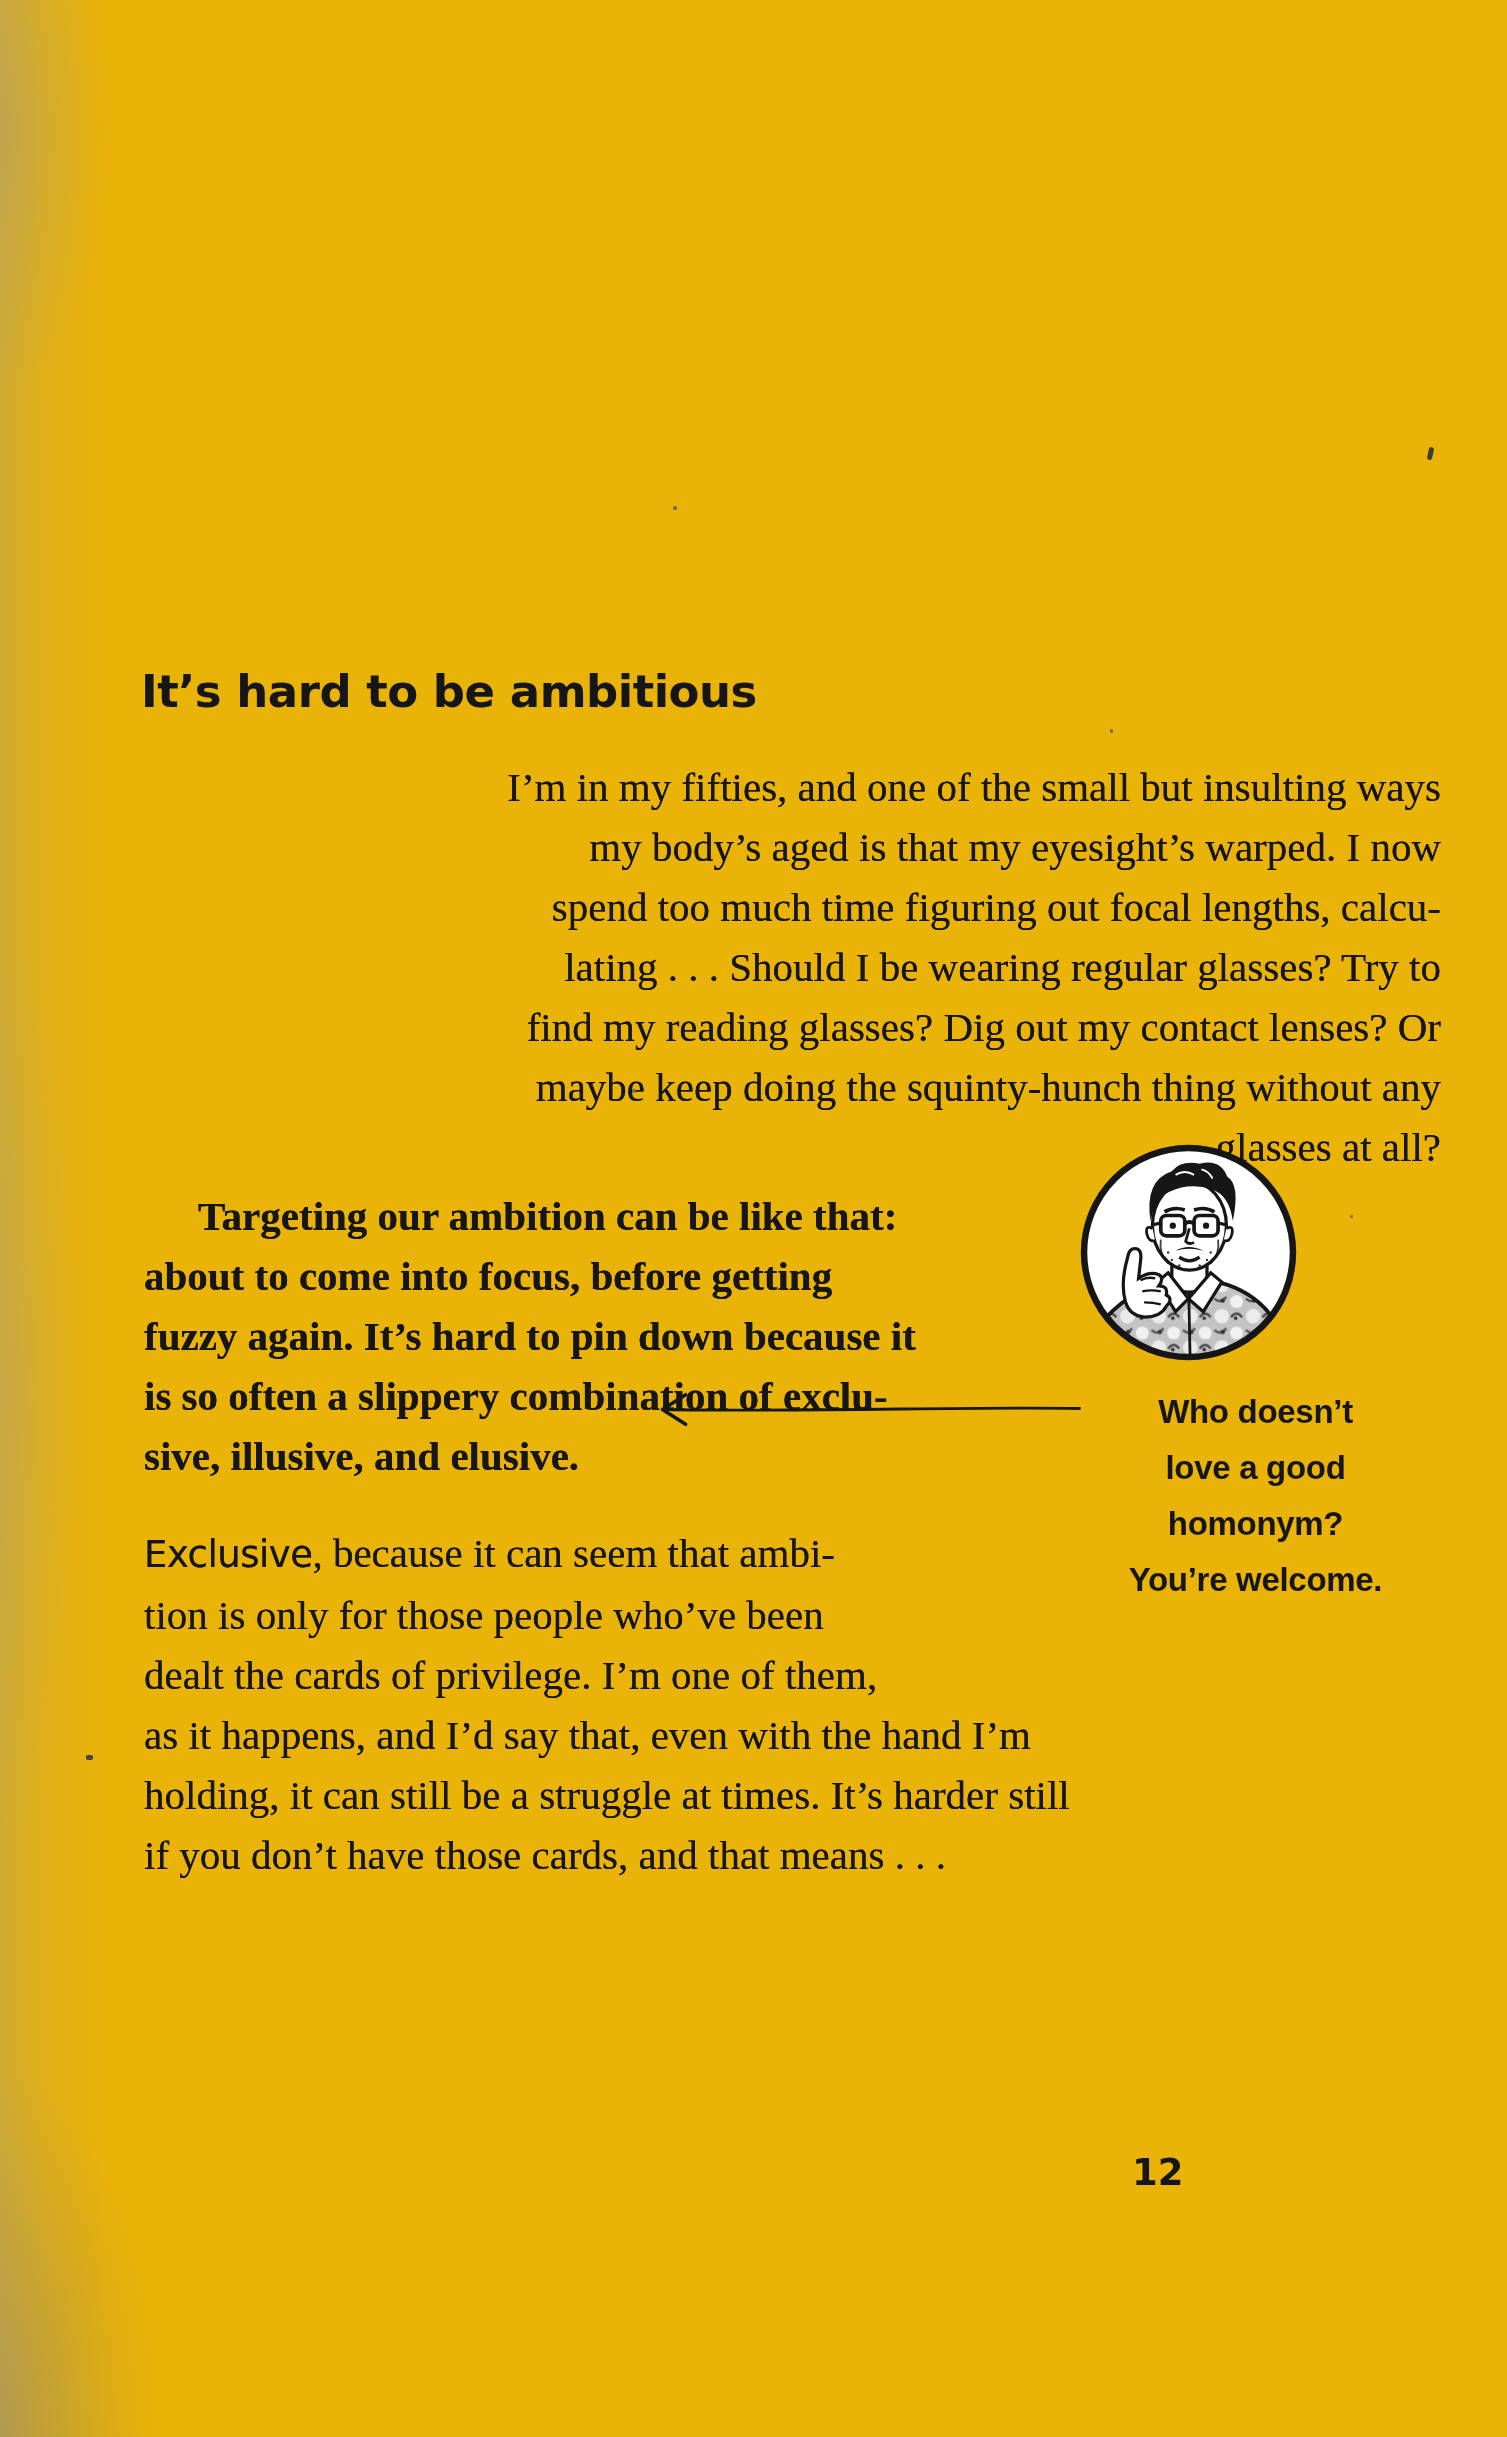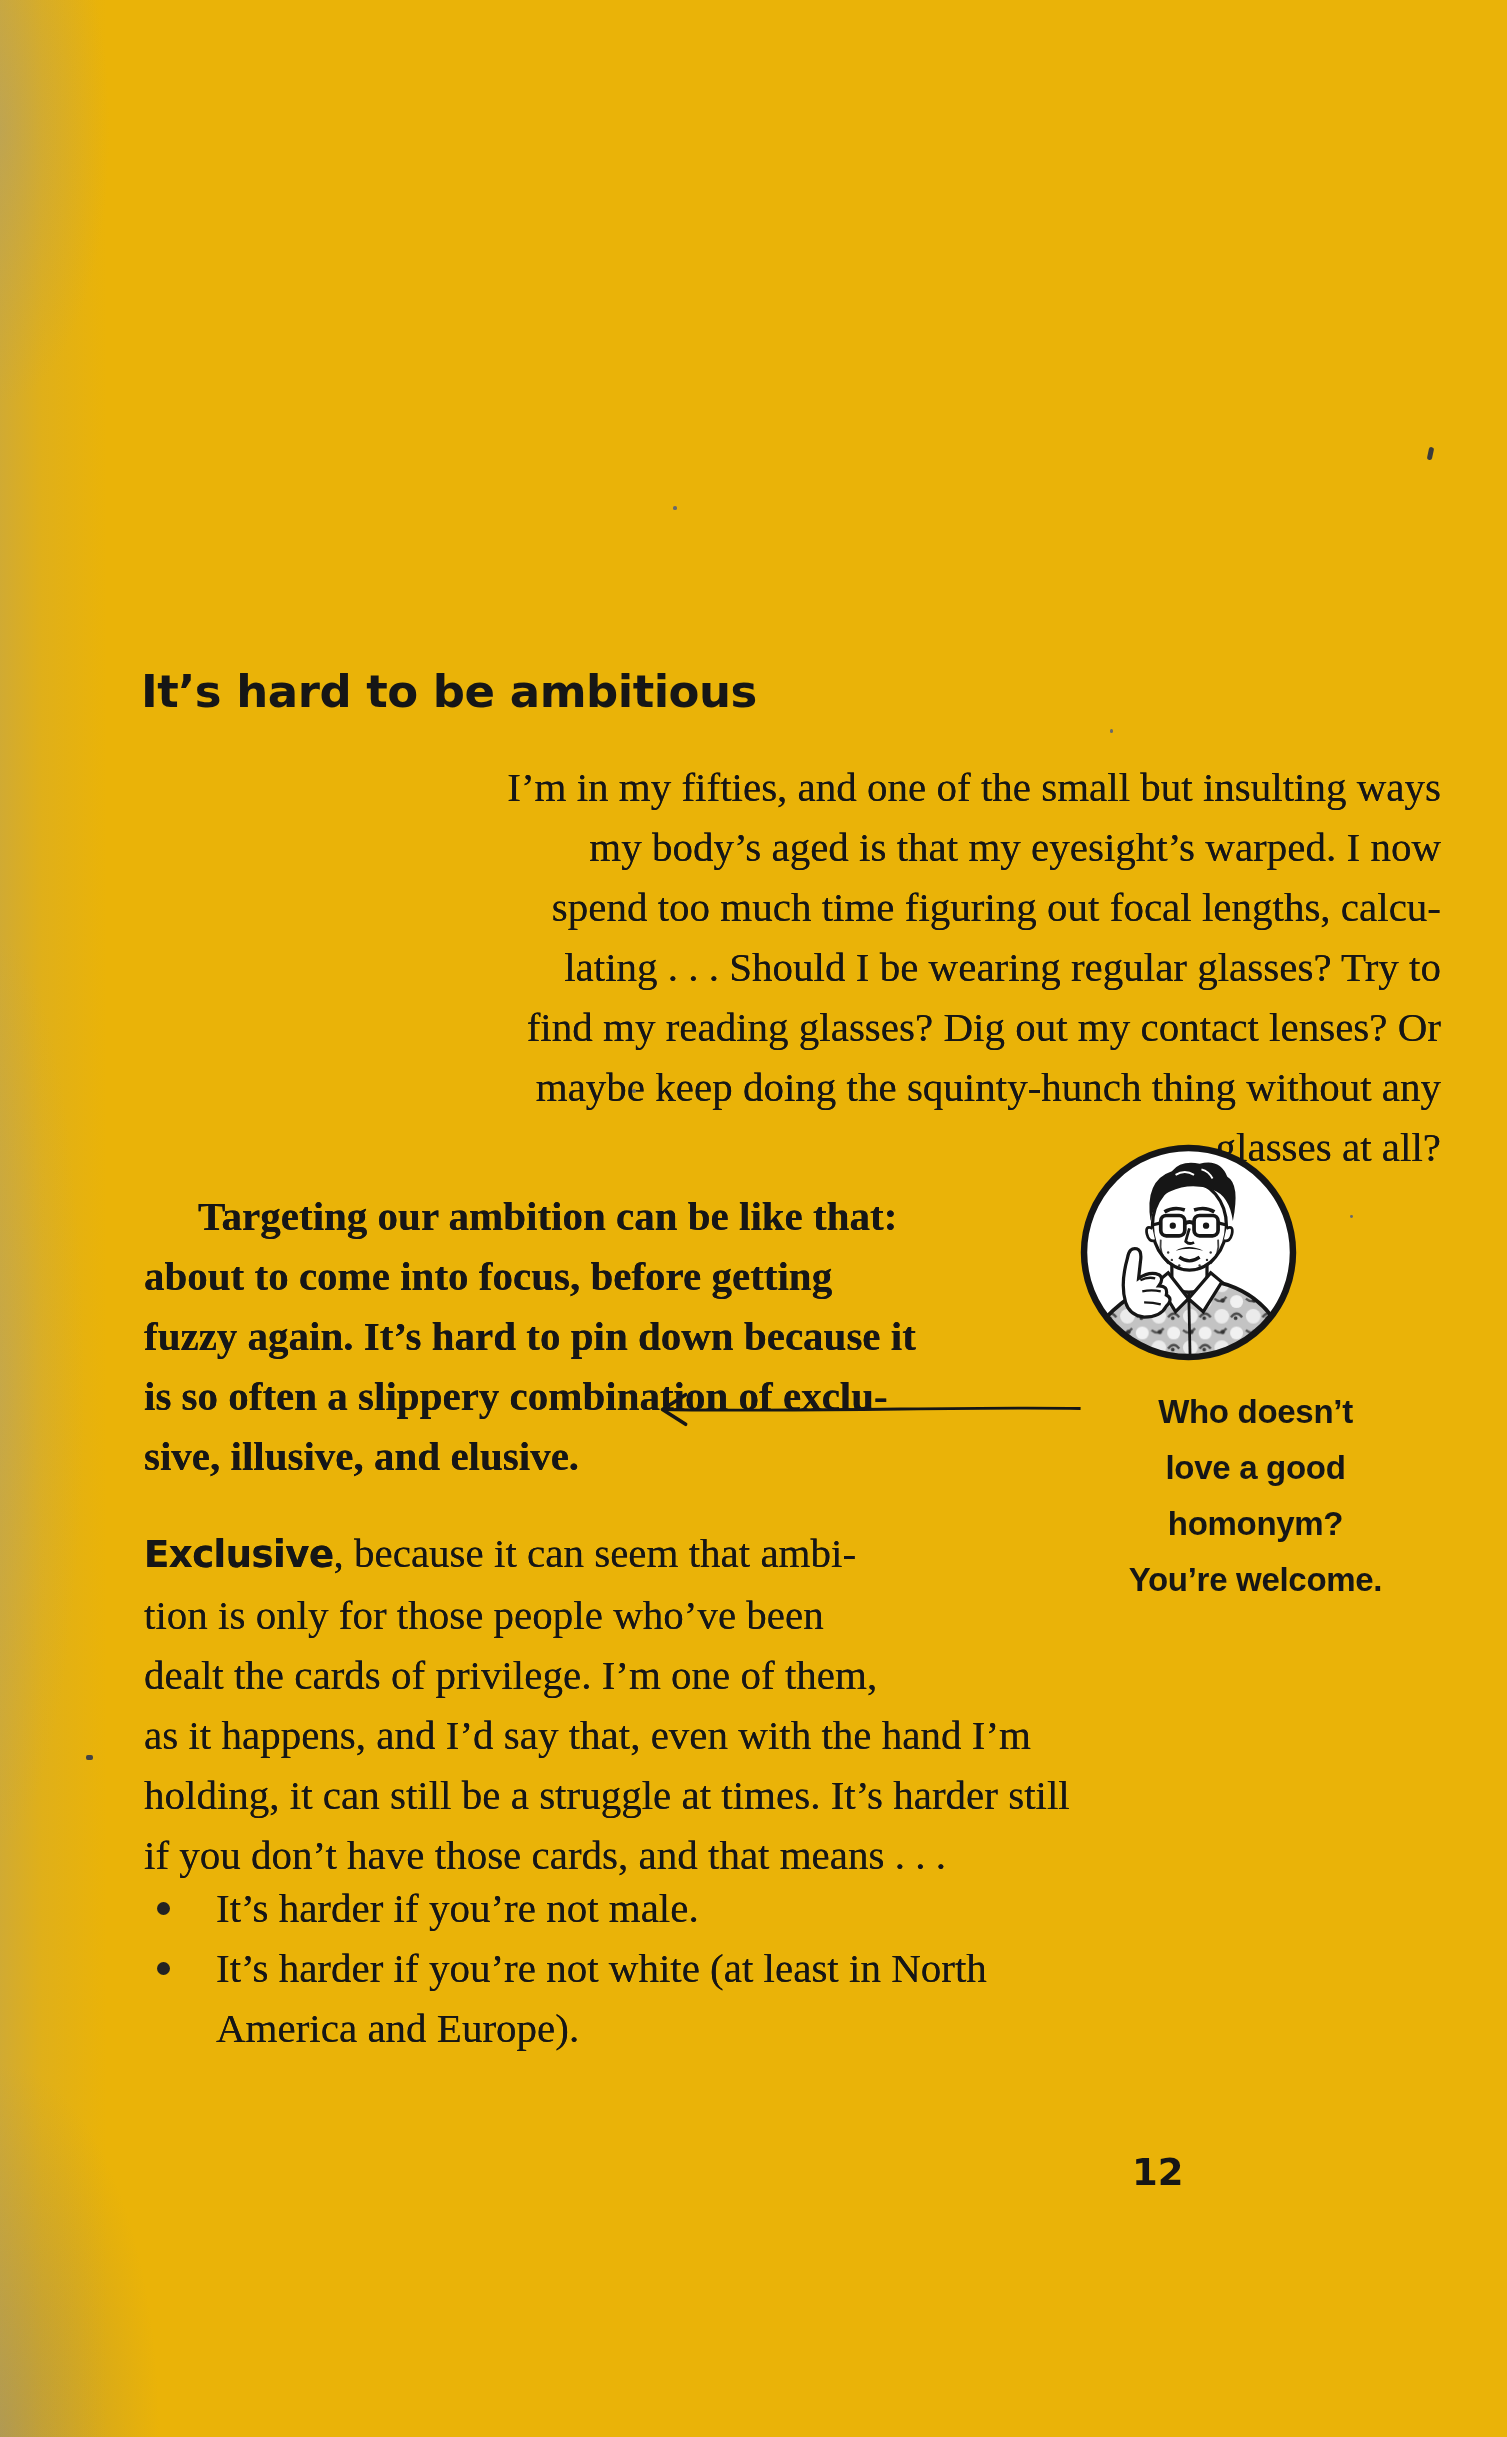--- a/index.html
+++ b/index.html
@@ -29,21 +29,21 @@
     position:absolute;left:144px;
     font-size:41px;line-height:60px;
     text-shadow:0 0 0.6px rgba(20,20,20,0.9);
     width:1297px;
   }
   .par1{top:716px;text-align:right;}
   .par2{top:1145px;width:926px;text-indent:54px;font-weight:bold;}
   .par3{top:1482px;}
   .lead-bold{
     font-family:"DejaVu Sans", sans-serif;
-    font-weight:bold;font-size:37px;
+    font-weight:normal;font-size:37px;
     letter-spacing:-0.5px;
   }
   .bullet-list{
     position:absolute;left:144px;top:1878px;
     list-style:none;margin:0;padding:0;
     font-size:41px;line-height:60px;
     text-shadow:0 0 0.6px rgba(20,20,20,0.9);
     width:1204px;
   }
   .bullet-list li{position:relative;padding-left:72px;}
@@ -163,31 +163,20 @@
 homonym?
 You’re welcome.</div>
 
   <p class="body-par par3"><span class="lead-bold">Exclusive</span><span class="prewrap">, because it can seem that ambi-
 tion is only for those people who’ve been
 dealt the cards of privilege. I’m one of them,
 as it happens, and I’d say that, even with the hand I’m
 holding, it can still be a struggle at times. It’s harder still
 if you don’t have those cards, and that means . . .</span></p>
 
-  <ul class="bullet-list">
-    <li>
-      <span class="bullet-dot"></span>
-      <span class="prewrap">It’s harder if you’re not male.</span>
-    </li>
-    <li>
-      <span class="bullet-dot"></span>
-      <span class="prewrap">It’s harder if you’re not white (at least in North
-America and Europe).</span>
-    </li>
-  </ul>
 
   <div class="page-number">12</div>
 
   <div class="speck speck-a"></div>
   <div class="speck speck-b"></div>
   <div class="speck speck-c"></div>
   <div class="speck speck-d"></div>
   <div class="speck speck-e"></div>
   <div class="speck speck-f"></div>
 </div>

